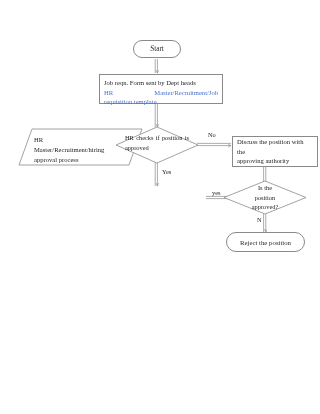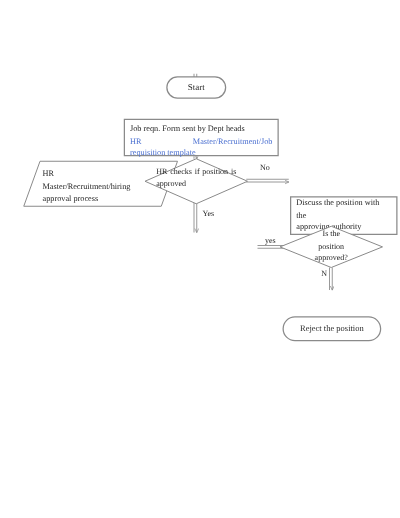--- a/index.html
+++ b/index.html
@@ -26,21 +26,20 @@
     position: absolute;
     left: 0;
     top: 0;
     width: 320px;
     height: 414px;
     pointer-events: none;
   }
   .node {
     position: absolute;
     box-sizing: border-box;
-    margin-top: 21px;
   }
   
   .terminator {
     border: 1px solid #8a8a8a;
     border-radius: 999px;
     background: #ffffff;
     display: flex;
     align-items: center;
     justify-content: center;
     font-size: 7.2px;

